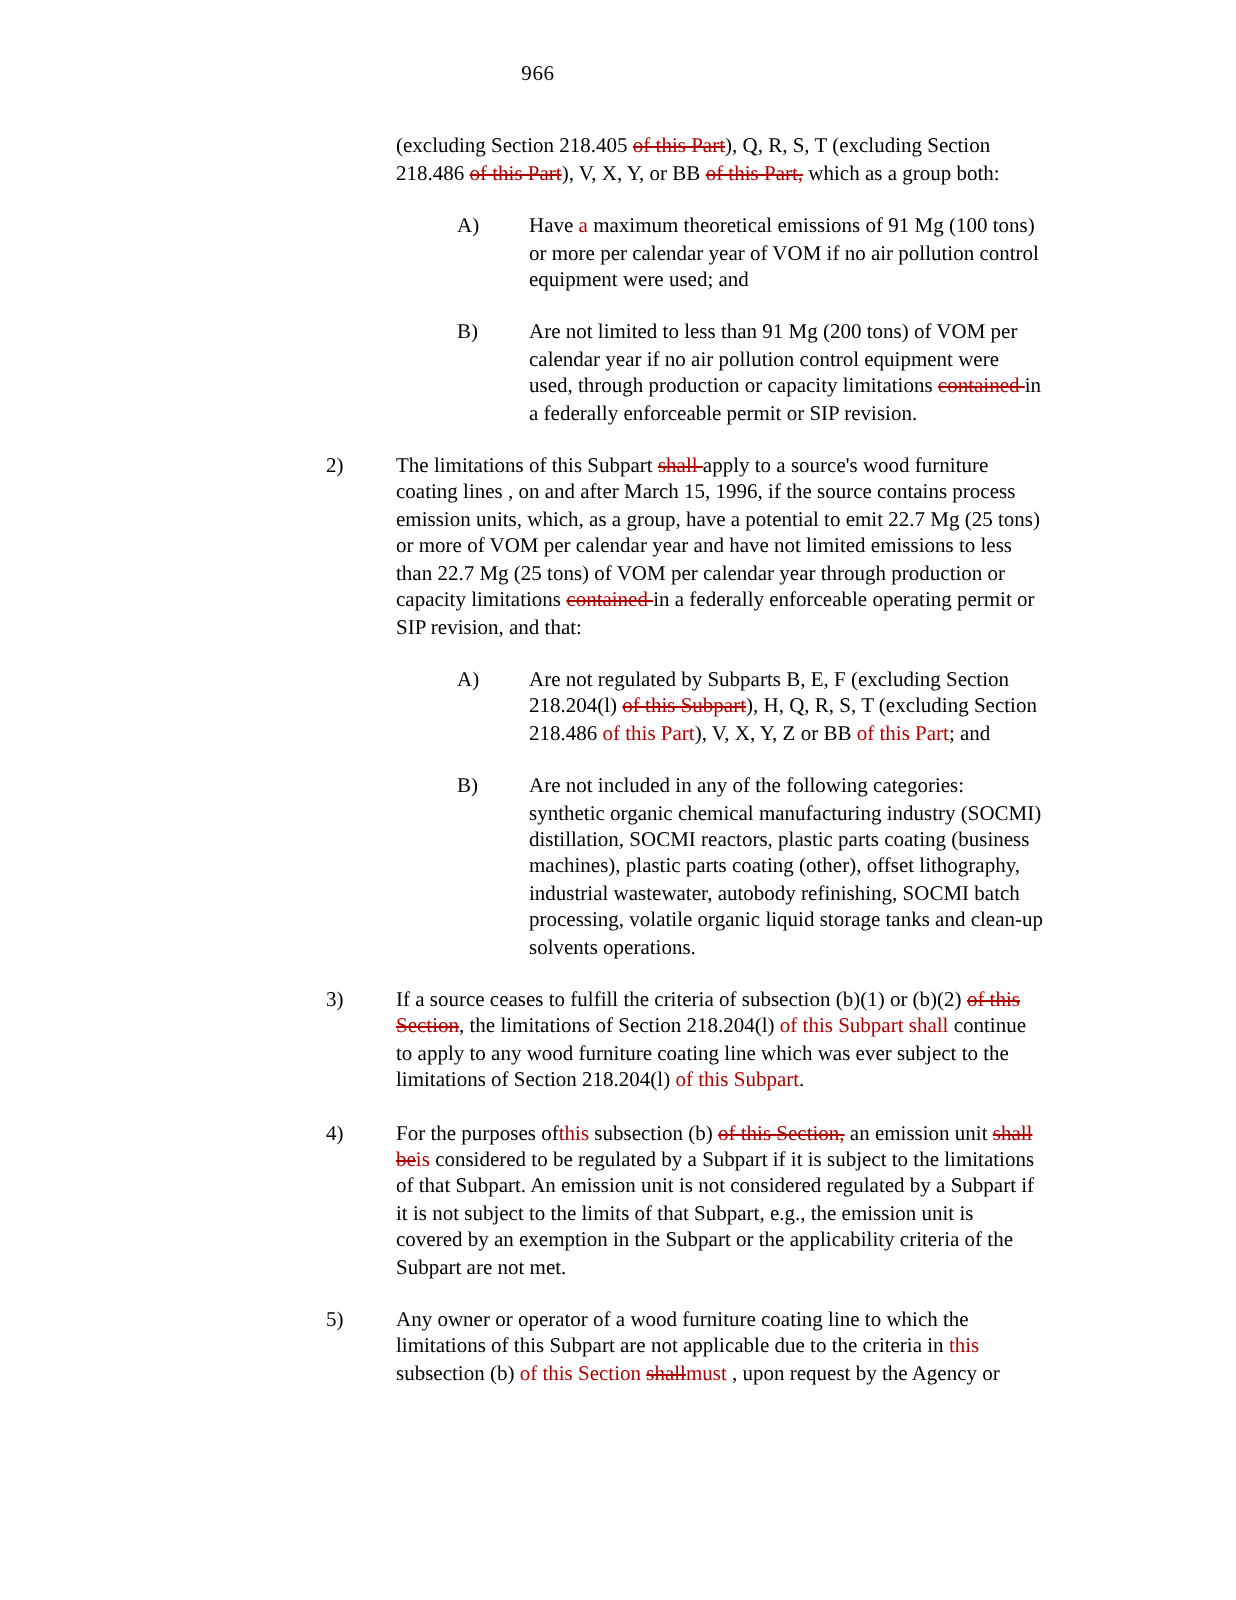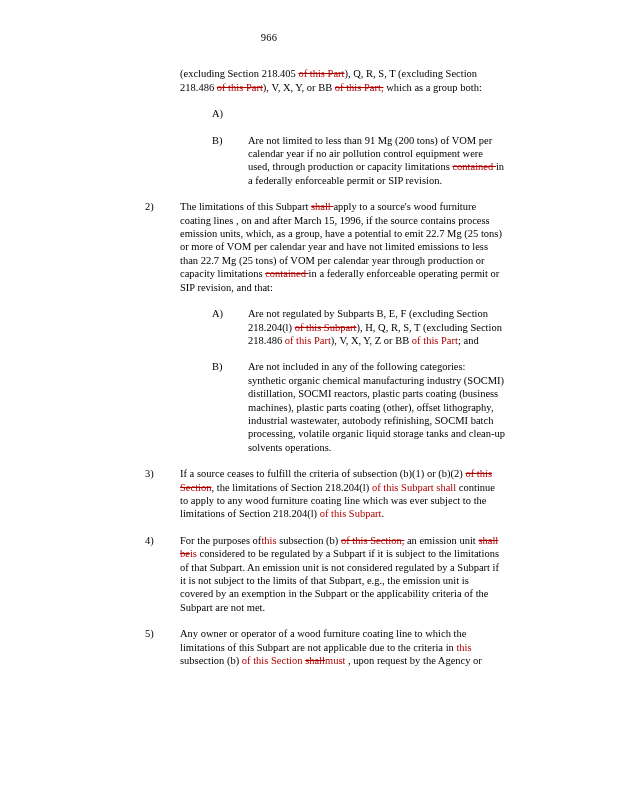--- a/index.html
+++ b/index.html
@@ -15,21 +15,21 @@
     line-height: 13.4px;
     color: var(--ink);
     overflow: hidden;
     padding-top: 31px;
   }
   .page-number {
     text-align: center;
     margin-bottom: 23px;
     letter-spacing: 0.3px;
   }
-  .block { display: flex; margin-bottom: 13px; }
+  .block { display: flex; margin-bottom: 13px; justify-content: center; }
   .block .blabel { flex: none; white-space: pre; }
   .block.l1 { margin-left: 145px; }
   .block.l1 .blabel { width: 35px; }
   .block.l1 .body { width: 322px; }
   .block.l2 { margin-left: 212px; }
   .block.l2 .blabel { width: 36px; }
   .block.l2 .body { width: 257px; }
   .body { display: inline-block; text-align: left; }
   .run-n { color: var(--ink); }
   .run-d { color: var(--edit-red); text-decoration: line-through; }
@@ -41,20 +41,21 @@
 
 <div class="page">
   <div class="page-number">966</div>
   <div id="doc-blocks">
       <div class="block l1">
         <span class="blabel"></span>
         <span class="body"><span class="run-n">(excluding Section 218.405 </span><span class="run-d">of this Part</span><span class="run-n">), Q, R, S, T (excluding Section 218.486 </span><span class="run-d">of this Part</span><span class="run-n">), V, X, Y, or BB </span><span class="run-d">of this Part,</span><span class="run-n"> which as a group both:</span></span>
       </div>
       <div class="block l2">
         <span class="blabel">A)</span>
+        <span class="body"><span class="run-n">Have </span><span class="run-r">a</span><span class="run-n"> maximum theoretical emissions of 91 Mg (100 tons) or more per calendar year of VOM if no air pollution control equipment were used; and</span></span>
       </div>
       <div class="block l2">
         <span class="blabel">B)</span>
         <span class="body"><span class="run-n">Are not limited to less than 91 Mg (200 tons) of VOM per calendar year if no air pollution control equipment were used, through production or capacity limitations </span><span class="run-d">contained </span><span class="run-n">in a federally enforceable permit or SIP revision.</span></span>
       </div>
       <div class="block l1">
         <span class="blabel">2)</span>
         <span class="body"><span class="run-n">The limitations of this Subpart </span><span class="run-d">shall </span><span class="run-n">apply to a source's wood furniture coating lines , on and after March 15, 1996, if the source contains process emission units, which, as a group, have a potential to emit 22.7 Mg (25 tons) or more of VOM per calendar year and have not limited emissions to less than 22.7 Mg (25 tons) of VOM per calendar year through production or capacity limitations </span><span class="run-d">contained </span><span class="run-n">in a federally enforceable operating permit or SIP revision, and that:</span></span>
       </div>
       <div class="block l2">

